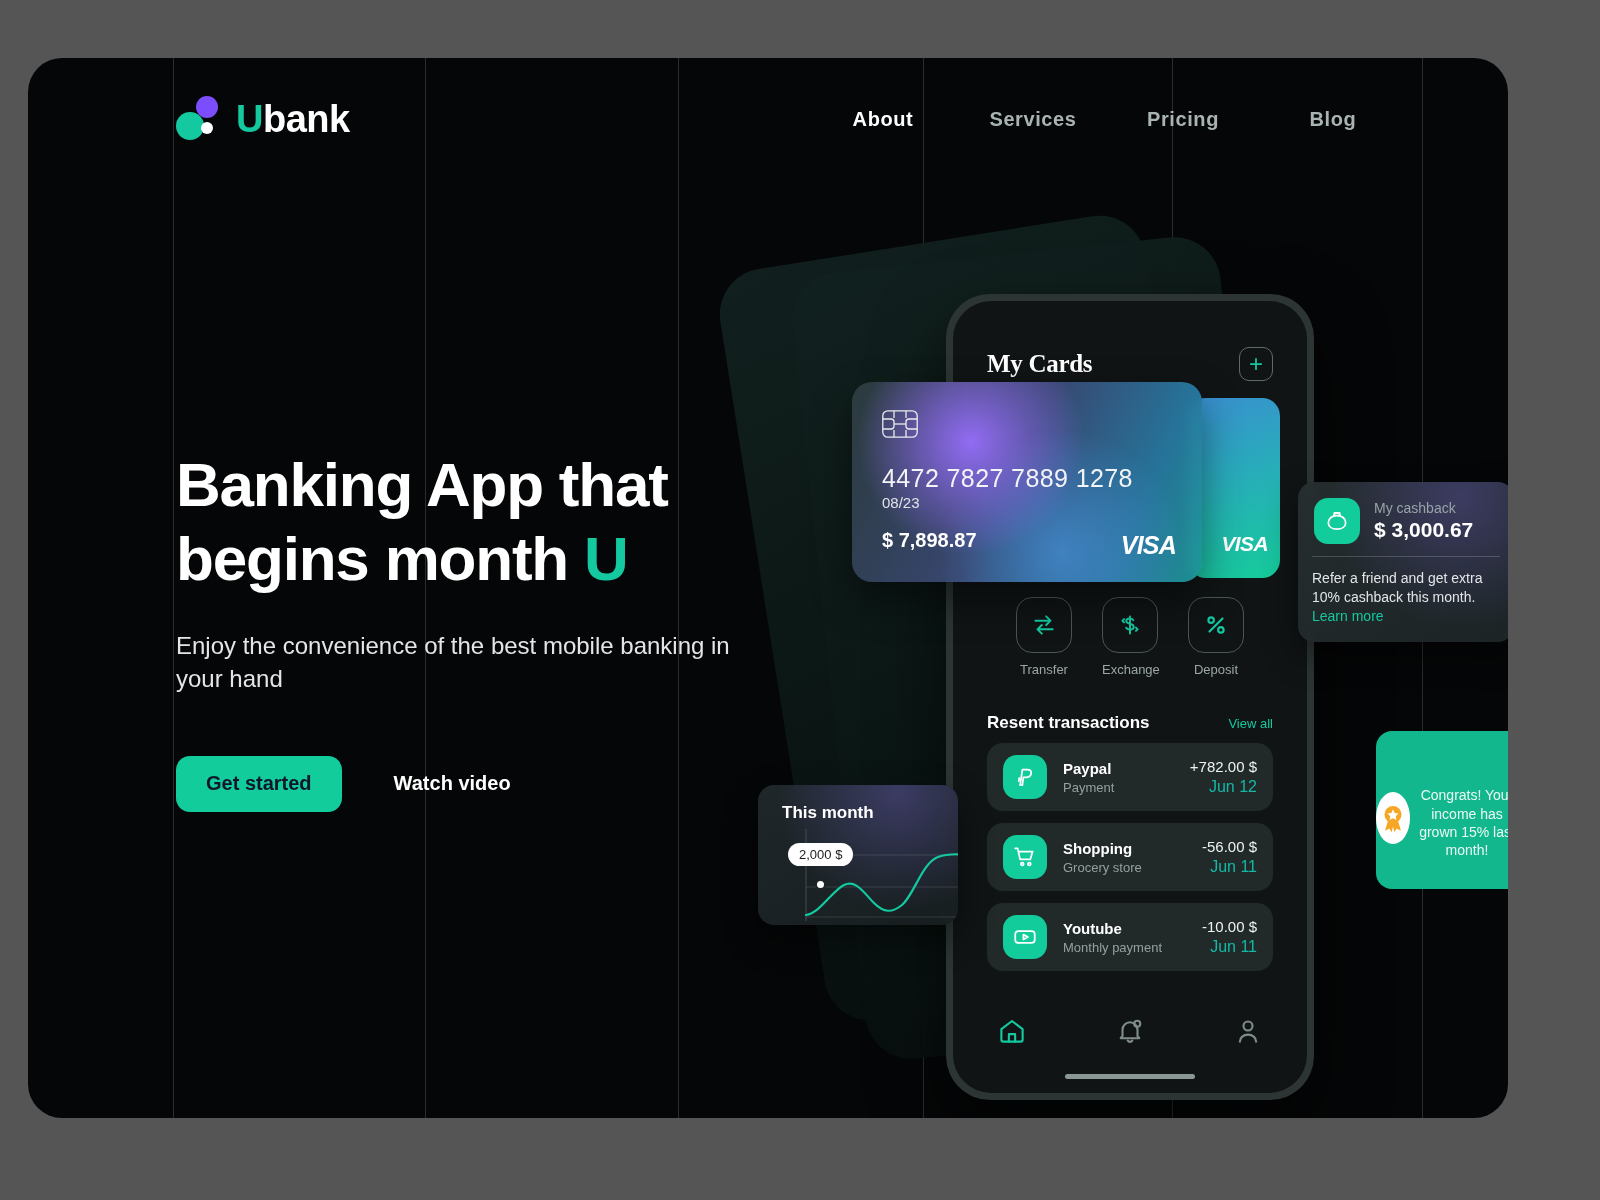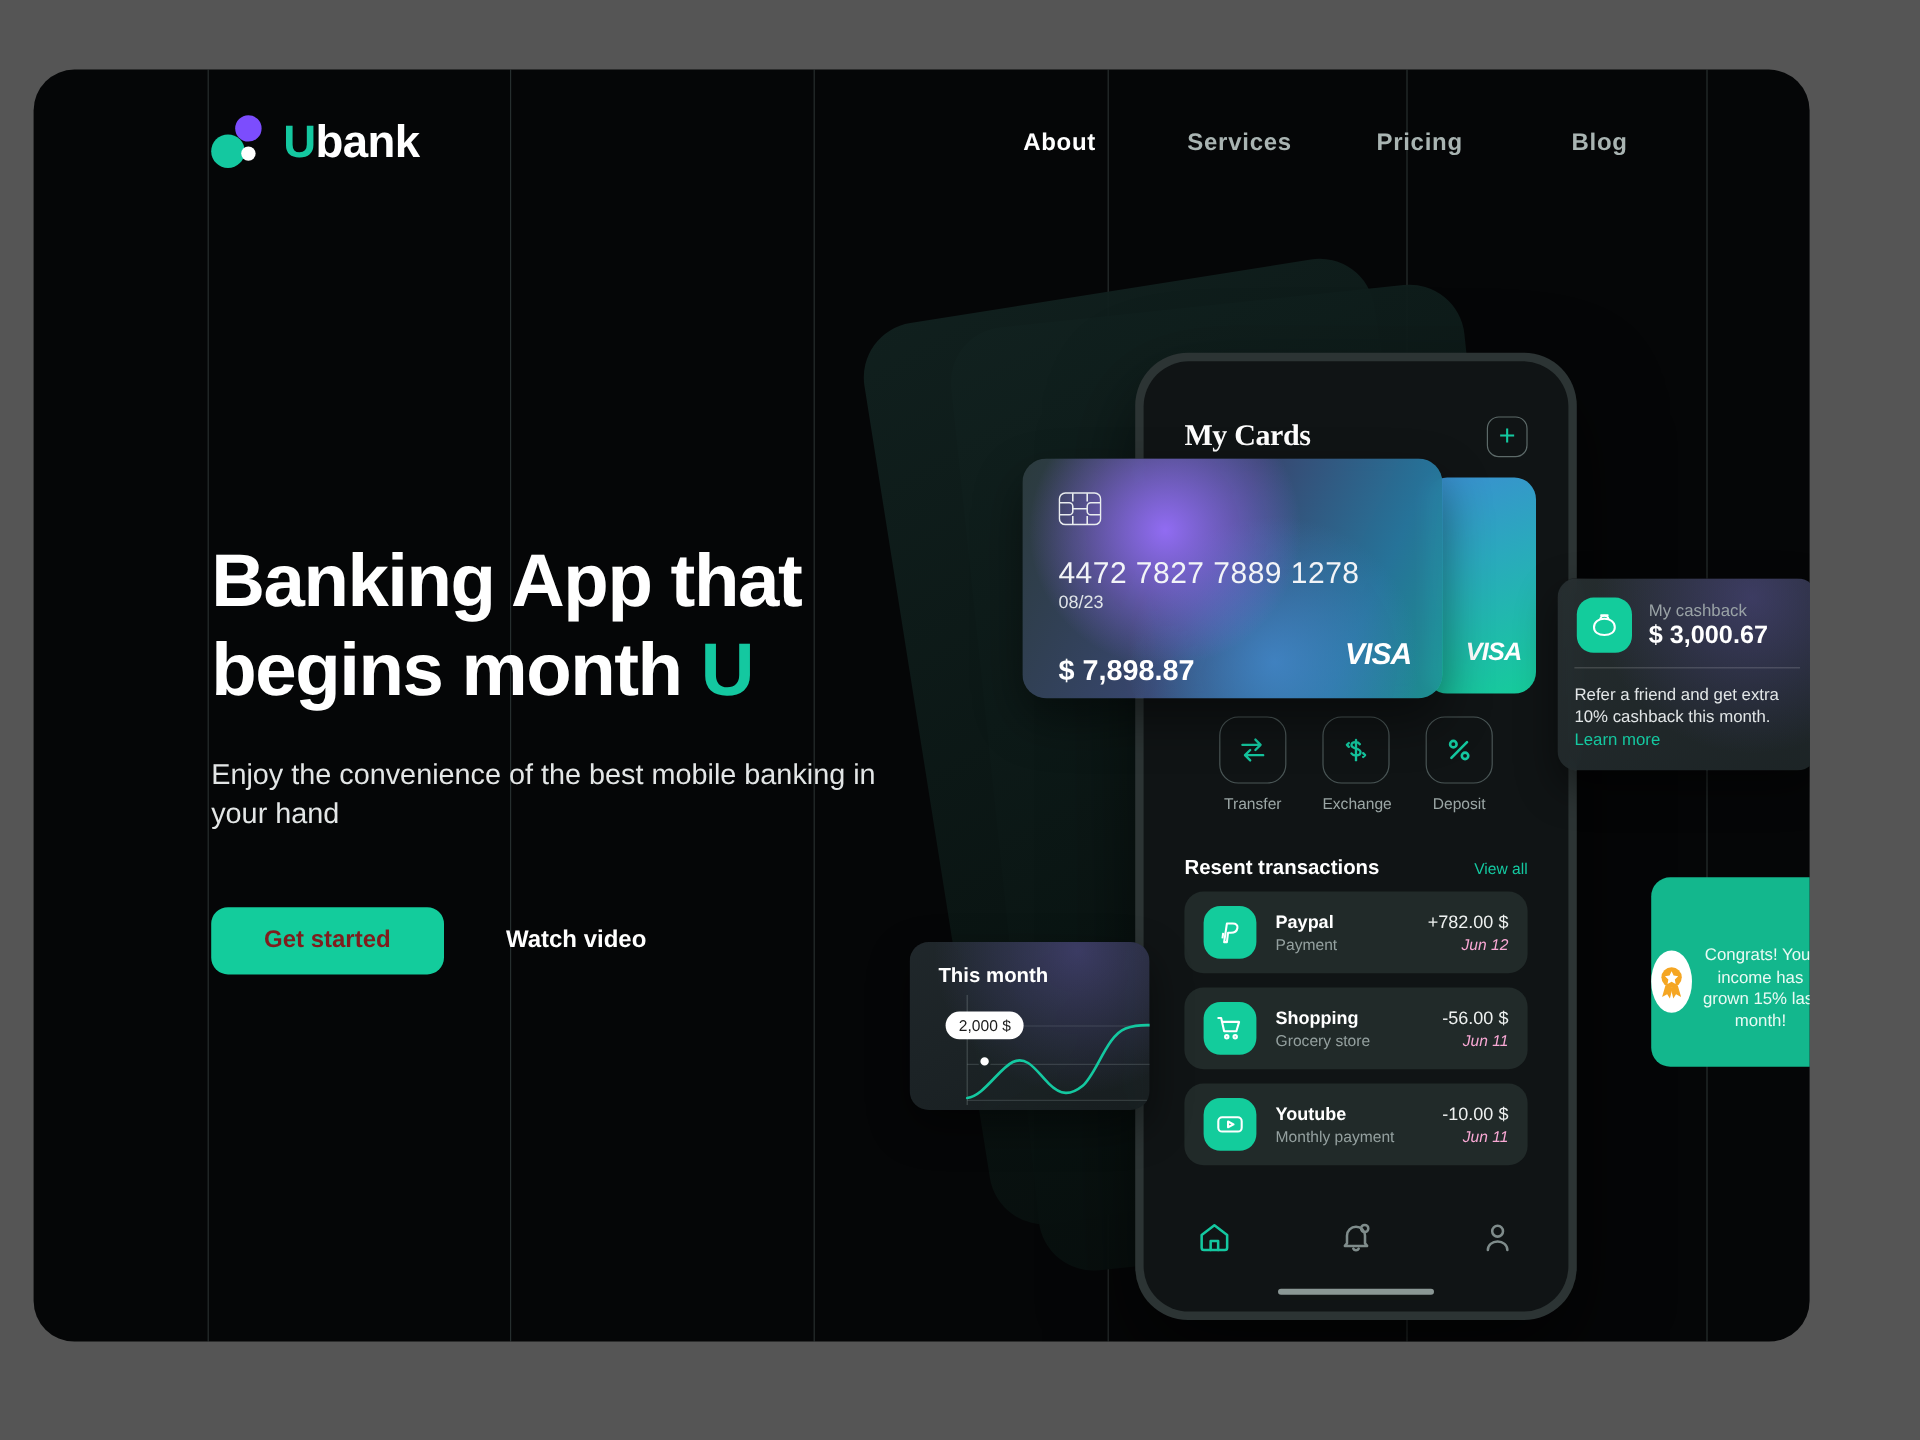--- a/index.html
+++ b/index.html
@@ -59,23 +59,23 @@
     font-size:62px; line-height:1.2; font-weight:700;
     letter-spacing:-1.2px; color:#ffffff;
   }
   #hero h1 .accent{ color:#14c8a0; }
   #hero p{
     margin-top:32px;
     font-size:24px; line-height:1.4; color:#e3e6e6; font-weight:400;
   }
   #cta{ margin-top:60px; display:flex; align-items:center; gap:30px;}
   #btn-start{
-    background:#13cc9c; color:#7f1d1d;
+    background:#13cc9c; color:#0f172a;
     border:none; border-radius:14px;
-    padding:0 44px; height:56px;
+    padding:0 30px; height:56px;
     font-size:20px; font-weight:700; cursor:pointer;
     font-family:inherit;
   }
   #btn-watch{
     background:none; border:none; color:#ffffff;
     font-size:20px; font-weight:700; cursor:pointer;
     padding:0 22px; font-family:inherit;
   }
 
   
@@ -151,22 +151,22 @@
   #chip{ position:absolute; left:30px; top:28px; width:36px;height:28px;}
   #card-number{
     position:absolute; left:30px; top:82px;
     font-size:25px; color:#f2f4f7; letter-spacing:.4px; font-weight:400;
   }
   #card-exp{
     position:absolute; left:30px; top:112px;
     font-size:15px; color:#dfe4e8;
   }
   #card-balance{
-    position:absolute; left:30px; bottom:8px;
-    font-size:24px; font-weight:700; color:#ffffff;
+    position:absolute; left:30px; bottom:30px;
+    font-size:20px; font-weight:700; color:#ffffff;
   }
   #card-visa{
     position:absolute; right:26px; bottom:22px;
     font-size:25px; font-weight:700; font-style:italic; color:#fff;
     letter-spacing:-.8px;
   }
 
   
   #actions{
     position:absolute; left:0; top:296px; width:100%;
@@ -197,21 +197,21 @@
   .tx-icon{
     width:44px;height:44px;border-radius:14px;background:#13cc9c;
     display:flex;align-items:center;justify-content:center;color:#fff;
     flex:0 0 auto;
   }
   .tx-mid{ flex:1; margin-left:16px;}
   .tx-name{ font-size:15px; font-weight:700; color:#fff; }
   .tx-sub{ font-size:13px; color:#94a09f; margin-top:3px;}
   .tx-right{ text-align:right; }
   .tx-amt{ font-size:15px; color:#eef1f0; }
-  .tx-date{ font-size:13px; color:#f9a8d4; margin-top:3px;font-style:italic;}
+  .tx-date{ font-size:16px; color:#14b8a6; margin-top:3px;}
 
   
   #bottom-nav{
     position:absolute; left:0; bottom:0; width:100%; height:98px;
     display:flex; align-items:center; justify-content:space-around;
     padding-bottom:22px;
   }
   .bnav{ cursor:pointer; position:relative; }
   #home-indicator{
     position:absolute; left:50%; transform:translateX(-50%);

